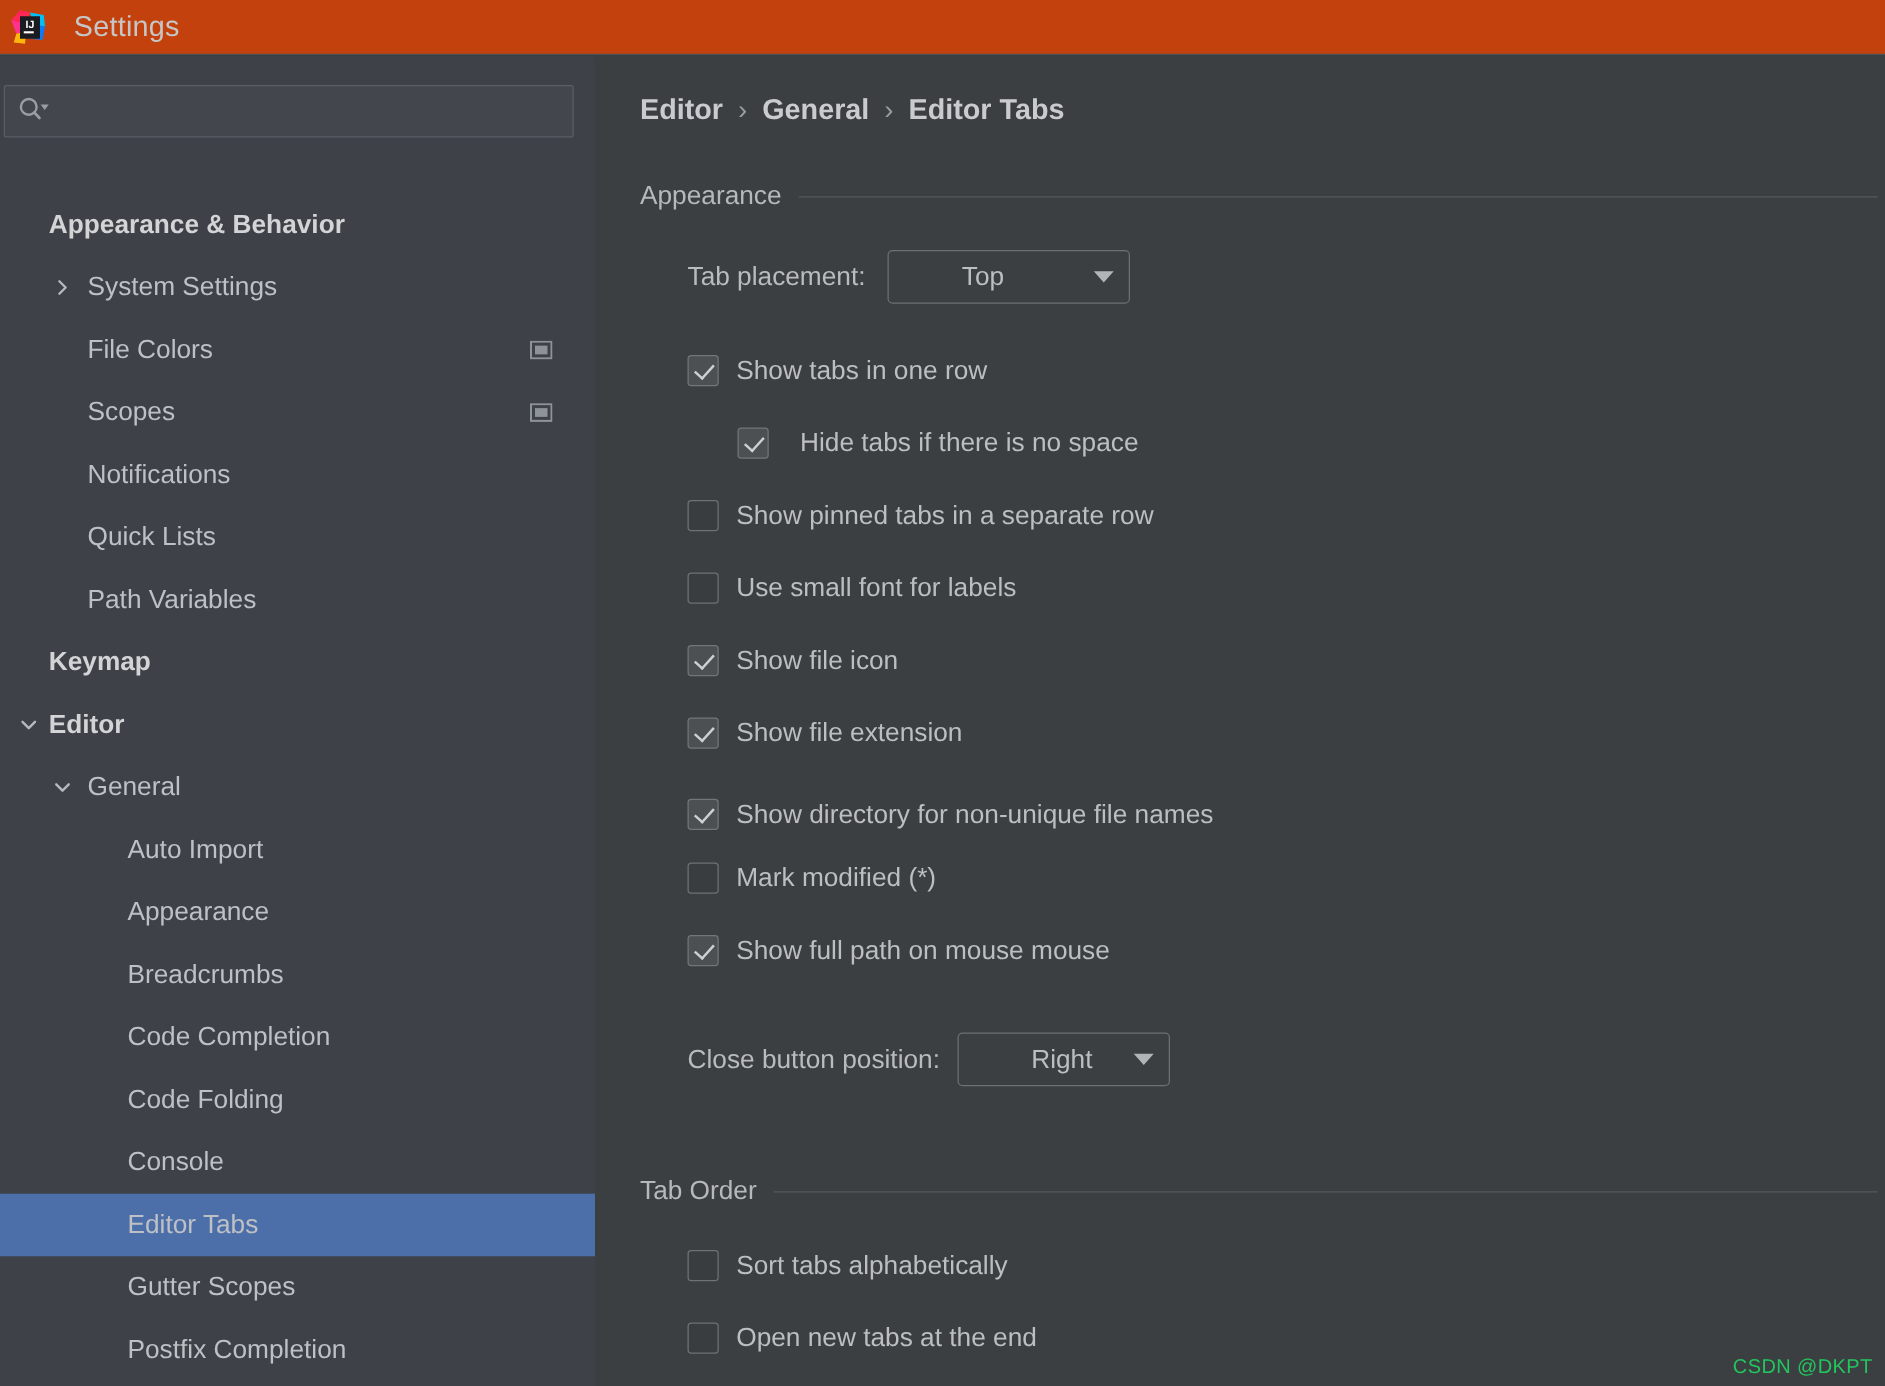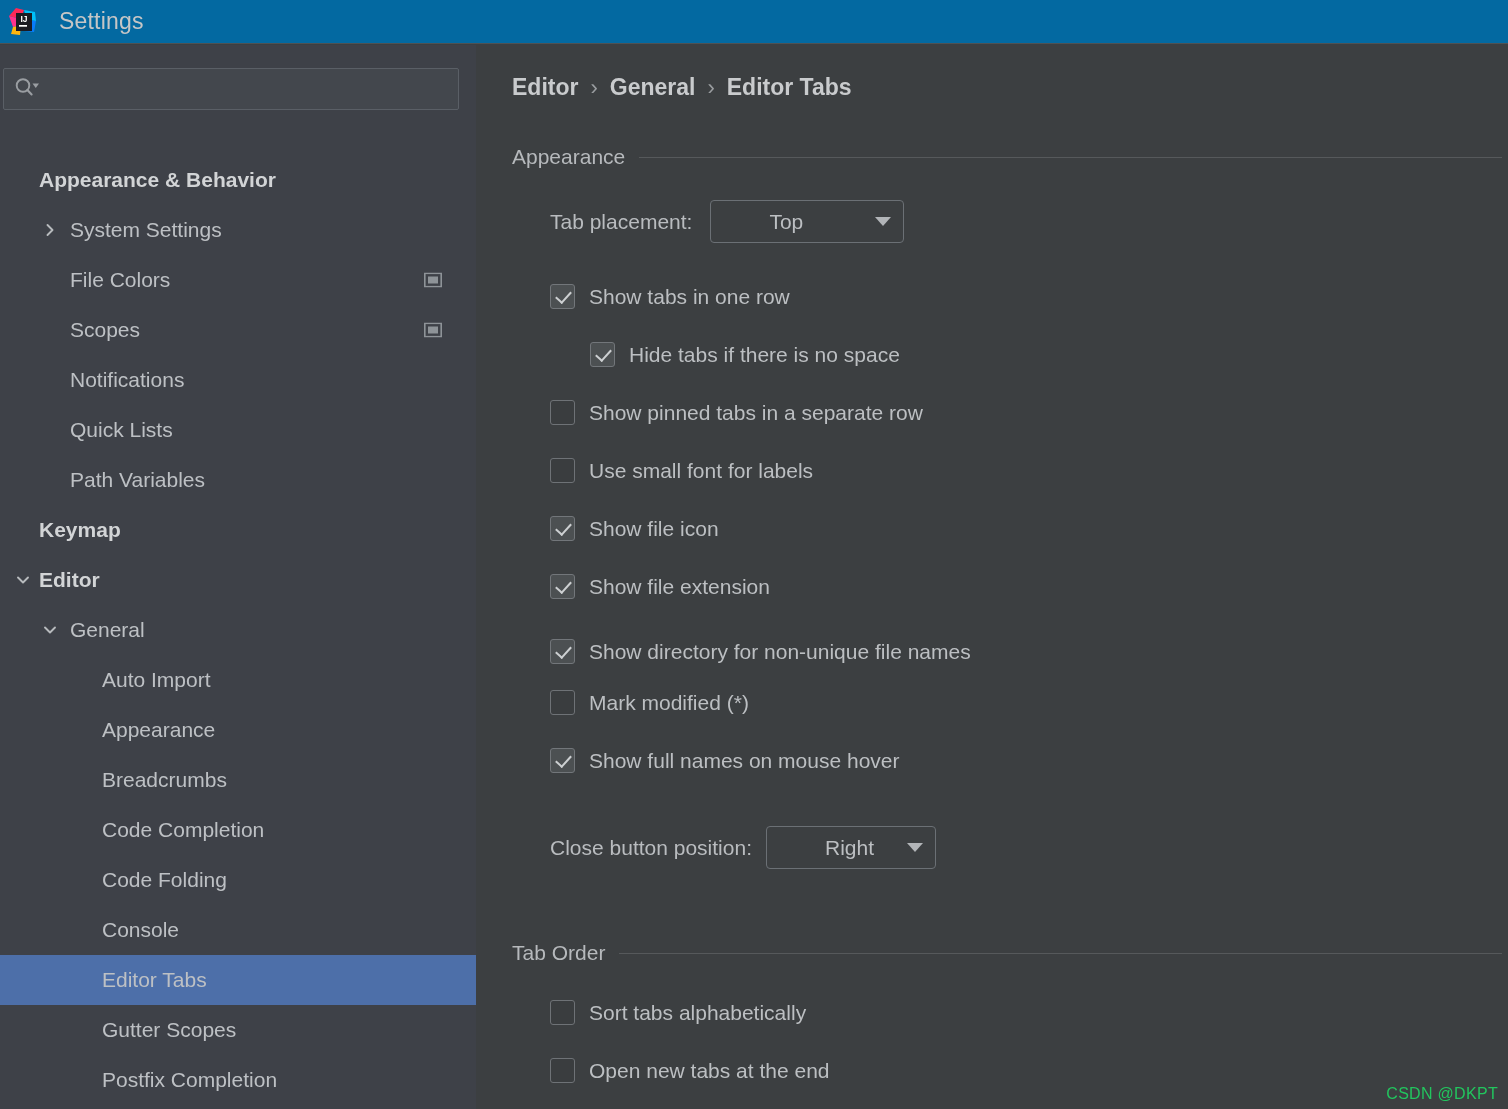--- a/index.html
+++ b/index.html
@@ -11,21 +11,21 @@
     background: #3c3f41;
     font-family: "Liberation Sans", sans-serif;
     -webkit-font-smoothing: antialiased;
   }
 
   
   #titlebar {
     position: absolute;
     left: 0; top: 0;
     width: 1508px; height: 44px;
-    background: #0369a1;
+    background: #c2410c;
     border-bottom: 1px solid #4e5254;
     display: flex;
     align-items: center;
   }
   #app-logo {
     width: 30px; height: 30px;
     margin-left: 8px;
     position: relative;
     flex: 0 0 auto;
   }
@@ -397,21 +397,21 @@
       <span class="combo-value">Top</span>
       <span class="combo-arrow"></span>
     </div>
   </div>
 
   <div id="appearance-checkboxes">
       <div class="cb-row" style="left: 74px; top: 239px;">
         <span class="cbox on"></span>
         <span class="cb-label">Show tabs in one row</span>
       </div>
-      <div class="cb-row" style="left: 114px; top: 297px;">
+      <div class="cb-row" style="left: 114px; top: 297px; gap: 11px;">
         <span class="cbox on"></span>
         <span class="cb-label">Hide tabs if there is no space</span>
       </div>
       <div class="cb-row" style="left: 74px; top: 355px;">
         <span class="cbox off"></span>
         <span class="cb-label">Show pinned tabs in a separate row</span>
       </div>
       <div class="cb-row" style="left: 74px; top: 413px;">
         <span class="cbox off"></span>
         <span class="cb-label">Use small font for labels</span>
@@ -427,21 +427,21 @@
       <div class="cb-row" style="left: 74px; top: 594px;">
         <span class="cbox on"></span>
         <span class="cb-label">Show directory for non-unique file names</span>
       </div>
       <div class="cb-row" style="left: 74px; top: 645px;">
         <span class="cbox off"></span>
         <span class="cb-label">Mark modified (*)</span>
       </div>
       <div class="cb-row" style="left: 74px; top: 703px;">
         <span class="cbox on"></span>
-        <span class="cb-label">Show full names on mouse hover</span>
+        <span class="cb-label">Show full path on mouse mouse</span>
       </div>
     </div>
 
   <div class="row" style="left:74px; top:781px;">
     <span class="field-label">Close button position:</span>
     <div class="combo" style="margin-left:14px; min-width:170px;">
       <span class="combo-value">Right</span>
       <span class="combo-arrow"></span>
     </div>
   </div>

